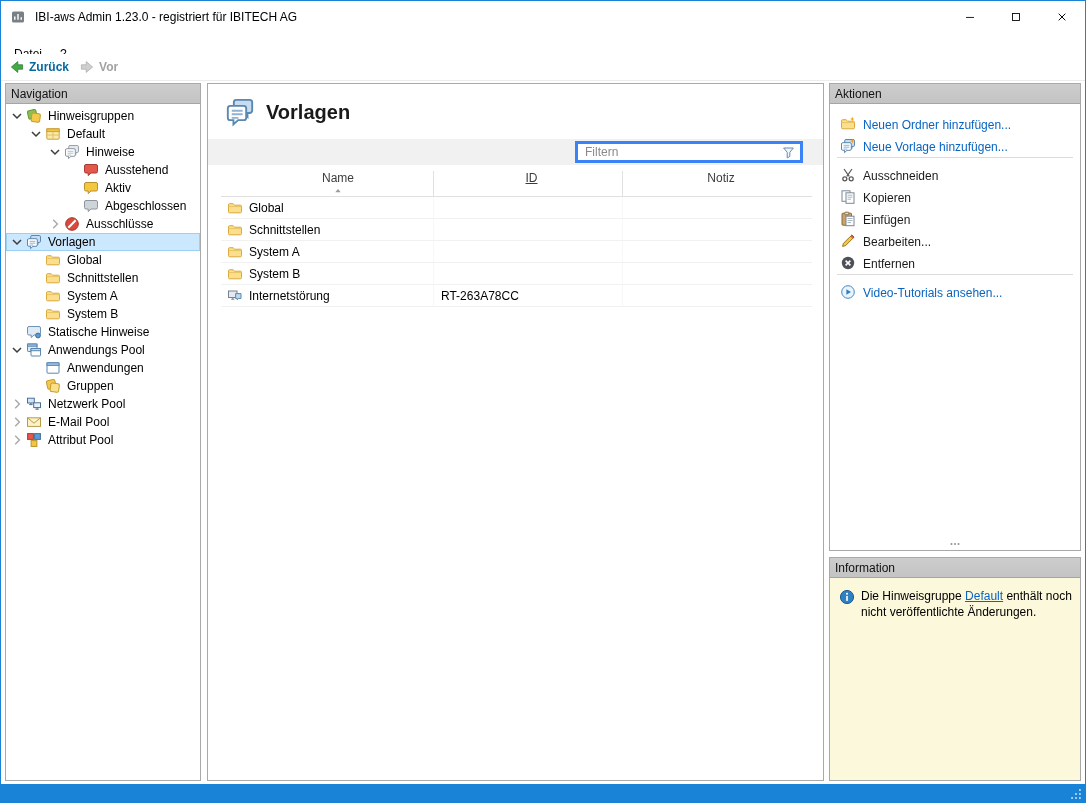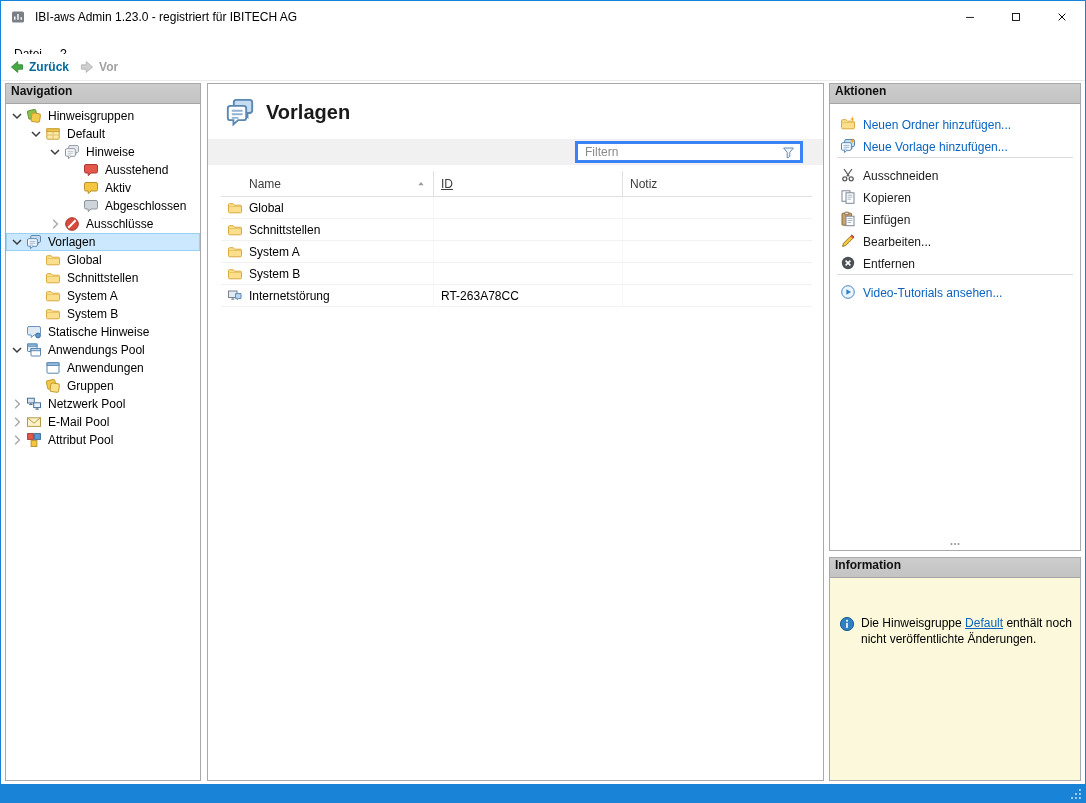--- a/index.html
+++ b/index.html
@@ -30,21 +30,21 @@
   .menu-item{padding:0 9px;display:flex;align-items:center;cursor:default;}
 
   
   .toolbar{position:absolute;top:53px;left:0;right:0;height:27px;display:flex;align-items:center;background:#fff;border-bottom:1px solid #ececec;padding-left:5px;}
   .tool-btn{display:flex;align-items:center;gap:4px;padding:2px 7px 2px 3px;cursor:default;}
   .tb{width:16px;height:16px;}
   .tlbl{font-weight:bold;color:#0369a1;}
   .tool-btn.disabled .tlbl{color:#a2a2a2;}
 
   
-  .panel-header{height:20px;flex:none;background:linear-gradient(#cdcdcd,var(--header-bg));border-bottom:1px solid #a5a5a5;display:flex;align-items:flex-start;padding-left:5px;color:#111;font-weight:bold;}
+  .panel-header{height:20px;flex:none;background:linear-gradient(#cdcdcd,var(--header-bg));border-bottom:1px solid #a5a5a5;display:flex;align-items:center;padding-left:5px;color:#111;}
 
   
   .nav-panel{position:absolute;left:4px;top:82px;width:196px;bottom:21px;background:#fff;border:1px solid #a9a9a9;display:flex;flex-direction:column;}
   .tree{flex:1;overflow:hidden;padding-top:3px;}
   .tree-row{display:flex;align-items:center;height:18px;cursor:default;white-space:nowrap;}
   .tree-row.selected{background:var(--selection);box-shadow:inset 0 0 0 1px #9bd0f5;}
   .chev{width:16px;height:16px;flex:none;}
   .ticon{width:16px;height:16px;flex:none;margin:0 3px 0 1px;}
   .tree-row .lbl{padding:0 3px;}
 
@@ -53,21 +53,21 @@
   .main-header{display:flex;align-items:center;gap:11px;padding:13px 0 9px 17px;}
   .big{width:30px;height:30px;flex:none;}
   .main-title{font-size:20px;font-weight:600;color:#1a1a1a;}
   .filter-band{height:26px;background:#f1f1f1;display:flex;align-items:center;justify-content:flex-end;padding-right:20px;margin-top:3px;}
   .filter-box{width:228px;height:22px;background:#fff;border:3px solid #3b82f6;display:flex;align-items:center;padding:0 4px 0 7px;gap:2px;}
   .filter-input{flex:1;min-width:0;border:none;outline:none;font:inherit;color:#000;background:transparent;}
   .filter-input::placeholder{color:#8a8a8a;}
   .fi{width:15px;height:15px;flex:none;}
   .table{margin:6px 11px 0 13px;}
   .thead{display:flex;height:26px;border-bottom:1px solid #e0e0e0;color:#3c3c3c;}
-  .th{display:flex;align-items:center;border-right:1px solid #e0e0e0;padding-left:7px;}
+  .th{display:flex;align-items:center;border-right:1px solid #e0e0e0;padding-left:7px;flex-direction:column;}
   .th-name{width:213px;justify-content:space-between;padding-left:28px;padding-right:6px;}
   .th-id{width:189px;text-decoration:underline;}
   .th-notiz{flex:1;border-right:none;}
   .sort{width:12px;height:12px;}
   .trow{display:flex;height:22px;align-items:center;border-bottom:1px solid #f1f1f1;}
   .td{height:100%;display:flex;align-items:center;}
   .td-name{width:213px;gap:6px;padding-left:6px;border-right:1px solid #f7f7f7;}
   .td-id{width:189px;padding-left:7px;border-right:1px solid #f7f7f7;}
   .td-notiz{flex:1;}
   .ricon{width:16px;height:16px;flex:none;}
@@ -78,21 +78,21 @@
   .action-item{display:flex;align-items:flex-end;gap:7px;height:22px;padding-left:10px;cursor:default;white-space:nowrap;}
   .aicon{width:16px;height:16px;flex:none;}
   .albl{color:#1a1a1a;}
   .action-item.link .albl{color:var(--link);}
   .action-sep{height:1px;background:#dcdcdc;margin:3px 7px;}
   .splitter{height:13px;flex:none;display:flex;align-items:center;justify-content:center;cursor:row-resize;}
   .sp{width:16px;height:16px;}
 
   
   .info-panel{position:absolute;left:828px;top:556px;right:4px;bottom:21px;border:1px solid #a9a9a9;background:var(--info-bg);display:flex;flex-direction:column;}
-  .info-content{flex:1;padding:10px 8px 8px 9px;display:flex;gap:6px;align-items:flex-start;margin-top:27px;}
+  .info-content{flex:1;padding:10px 8px 8px 9px;display:flex;gap:6px;align-items:flex-start;}
   .ii{width:16px;height:16px;flex:none;margin-top:1px;}
   .info-text{line-height:16px;color:#000;}
   .info-link{color:var(--link);text-decoration:underline;cursor:pointer;}
 
   
   .statusbar{position:absolute;left:0;right:0;bottom:0;height:18px;background:var(--accent);display:flex;align-items:center;justify-content:flex-end;}
   .grip{width:14px;height:14px;margin:2px 2px 0 0;cursor:nwse-resize;}
 </style>
 </head>
 <body>

